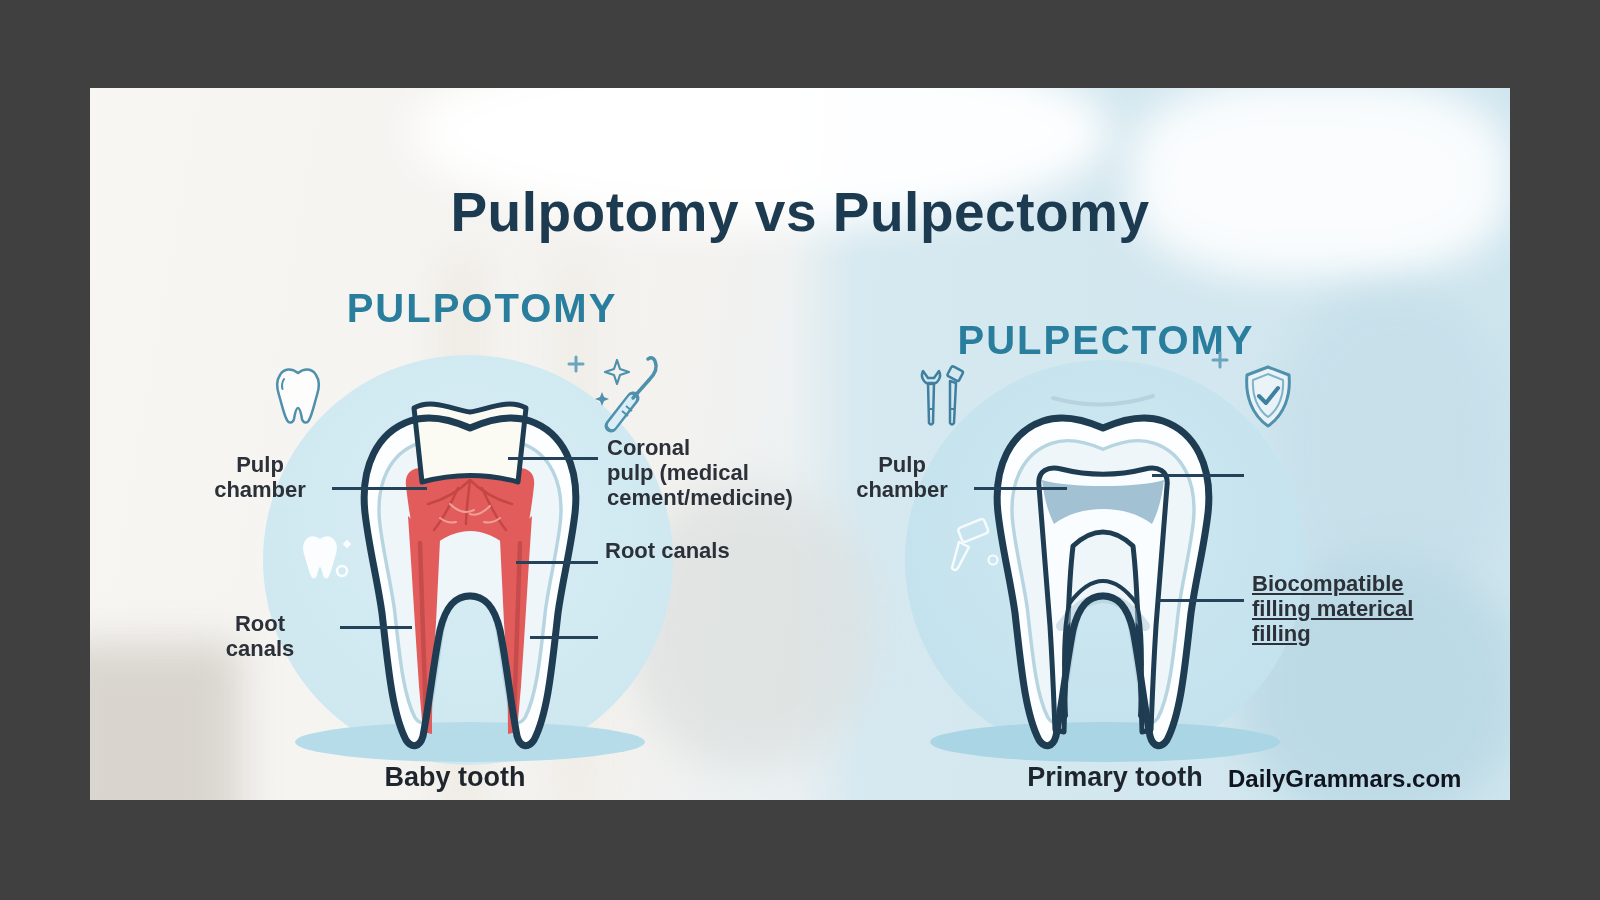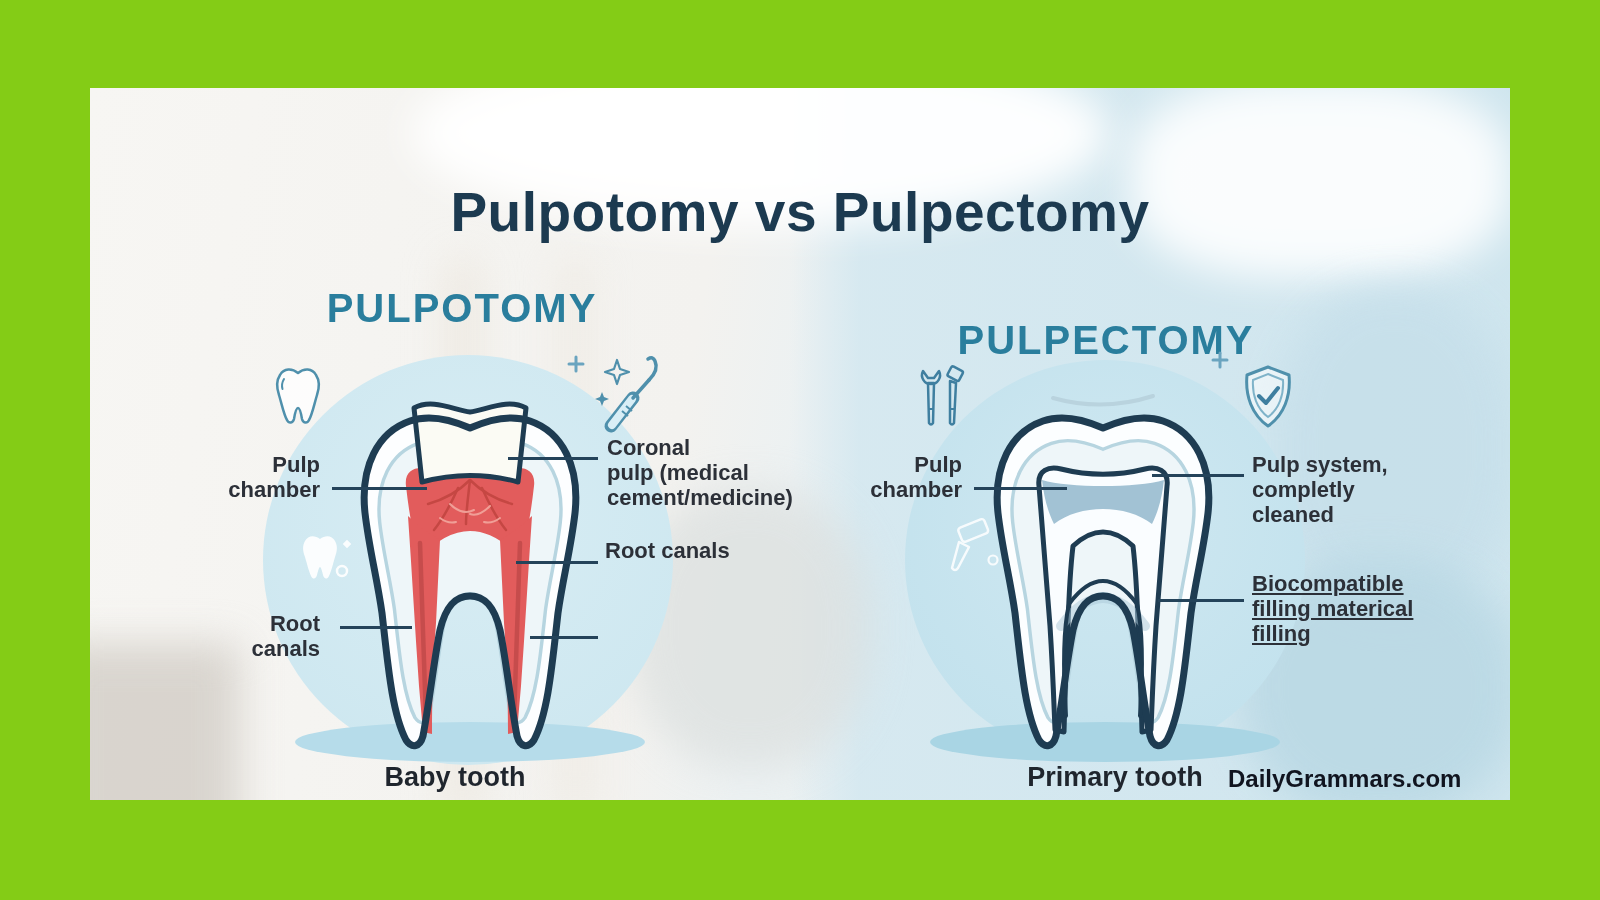--- a/index.html
+++ b/index.html
@@ -1,37 +1,37 @@
 <!DOCTYPE html>
 <html><head>
 <meta charset="utf-8">
 <style>
   html,body{margin:0;padding:0;}
-  .page{position:relative;width:1600px;height:900px;background:#84cc16;overflow:hidden;
+  .page{position:relative;width:1600px;height:900px;background:#404040;overflow:hidden;
         font-family:"Liberation Sans",sans-serif;}
   .photo{position:absolute;left:90px;top:88px;width:1420px;height:712px;overflow:hidden;
          background:linear-gradient(100deg,#f7f6f3 0%,#f3f2ef 42%,#ecf1f2 50%,#dcebf1 100%);}
   .blob{position:absolute;filter:blur(20px);}
   .tint{position:absolute;left:700px;top:0;width:720px;height:712px;
         background:linear-gradient(to right,rgba(212,232,240,0),rgba(212,232,240,.9) 70px,rgba(206,229,238,.95));}
   .title{position:absolute;left:0;right:0;top:92px;text-align:center;font-size:55px;font-weight:700;
          color:#1c3a50;letter-spacing:.5px;}
   .heading{position:absolute;top:198px;width:400px;text-align:center;font-size:40px;font-weight:700;
            color:#2a7e9d;letter-spacing:2px;}
   .circle{position:absolute;border-radius:50%;}
   .circle.l{left:173px;top:267px;width:410px;height:410px;background:radial-gradient(circle at 50% 40%,#d8edf4,#cbe6ef);}
   .circle.r{left:815px;top:272px;width:400px;height:400px;background:radial-gradient(circle at 50% 40%,#cfe8f1,#bfe0ec);}
   .shadow{position:absolute;border-radius:50%;}
   .shadow.l{left:205px;top:634px;width:350px;height:40px;background:#b6dcea;}
   .shadow.r{left:840px;top:634px;width:350px;height:40px;background:#a9d5e4;}
   .tooth-svg{position:absolute;width:280px;height:400px;}
   .tooth-svg.l{left:240px;top:280px;}
   .tooth-svg.r{left:873px;top:280px;}
   .label{position:absolute;font-size:22px;font-weight:600;line-height:1.14;color:#2c3038;white-space:pre-line;}
-  .ra{text-align:right;}
+  .ra{text-align:center;}
   .leader{position:absolute;height:0;border-top:3px solid #24435a;}
   .caption{position:absolute;width:300px;text-align:center;font-size:27px;font-weight:700;color:#1f252d;}
   .watermark{position:absolute;left:1138px;top:677px;font-size:24px;font-weight:700;color:#10141f;}
   .icon{position:absolute;}
   svg{display:block;overflow:visible;}
 </style>
 </head>
 <body>
 
 <div class="page">
@@ -41,21 +41,21 @@
     <div class="blob" style="left:320px;top:-50px;width:700px;height:190px;background:rgba(255,255,255,.95);border-radius:50%;"></div>
     <div class="blob" style="left:1040px;top:-10px;width:380px;height:200px;background:rgba(255,255,255,.88);border-radius:40%;"></div>
     <div class="blob" style="left:1185px;top:200px;width:240px;height:320px;background:#c6dfea;border-radius:45%;opacity:.85;"></div>
     <div class="blob" style="left:1150px;top:470px;width:280px;height:260px;background:#b9d8e4;border-radius:45%;opacity:.85;"></div>
     <div class="blob" style="left:355px;top:170px;width:34px;height:560px;background:#e8e0d4;opacity:.55;"></div>
     <div class="blob" style="left:470px;top:170px;width:30px;height:560px;background:#eae3d8;opacity:.5;"></div>
     <div class="blob" style="left:-35px;top:555px;width:185px;height:210px;background:#d2cdc6;opacity:.8;"></div>
     <div class="blob" style="left:540px;top:400px;width:240px;height:280px;background:#dce0df;border-radius:45%;opacity:.75;"></div>
 
     <div class="title">Pulpotomy vs Pulpectomy</div>
-    <div class="heading" style="left:172px;">PULPOTOMY</div>
+    <div class="heading" style="left:192px;">PULPOTOMY</div>
     <div class="heading" style="left:816px;margin-top:32px;">PULPECTOMY</div>
 
     <div class="circle l"></div>
     <div class="circle r"></div>
     <div class="shadow l"></div>
     <div class="shadow r"></div>
 
     <svg class="icon" style="left:182px;top:277px;" width="52" height="62" viewBox="0 0 52 62">
       <path d="M26 8 C20 3 12 3 8 10 C4 16 5 24 7 30 C10 40 12 50 15 55 C17 59 21 58 22 54 C23 48 24 43 26 43 C28 43 29 48 30 54 C31 58 35 59 37 55 C40 50 42 40 45 30 C47 24 48 16 44 10 C40 3 32 3 26 8 Z" fill="rgba(255,255,255,.75)" stroke="#4f90ac" stroke-width="2.5" stroke-linejoin="round"></path>
       <path d="M12 14 Q 9 19 10.5 24" fill="none" stroke="#4f90ac" stroke-width="2" stroke-linecap="round"></path>
@@ -147,23 +147,20 @@
 pulp (medical
 cement/medicine)</div>
     <div class="leader" style="left:418px;top:369px;width:90px;"></div>
     <div class="label" style="left:515px;top:450px;width:160px;">Root canals</div>
     <div class="leader" style="left:426px;top:473px;width:82px;"></div>
     <div class="leader" style="left:440px;top:548px;width:68px;"></div>
 
     <div class="label ra" style="left:752px;top:364px;width:120px;">Pulp
 chamber</div>
     <div class="leader" style="left:884px;top:399px;width:93px;"></div>
-    <div class="label" style="left:1162px;top:364px;width:190px;">Pulp system,
-completly
-cleaned</div>
     <div class="leader" style="left:1062px;top:386px;width:92px;"></div>
     <div class="label" style="left:1162px;top:483px;width:210px;text-decoration:underline;">Biocompatible
 filling materical
 filling</div>
     <div class="leader" style="left:1068px;top:511px;width:86px;"></div>
 
     <div class="caption" style="left:215px;top:674px;">Baby tooth</div>
     <div class="caption" style="left:875px;top:674px;">Primary tooth</div>
     <div class="watermark">DailyGrammars.com</div>
   </div>

